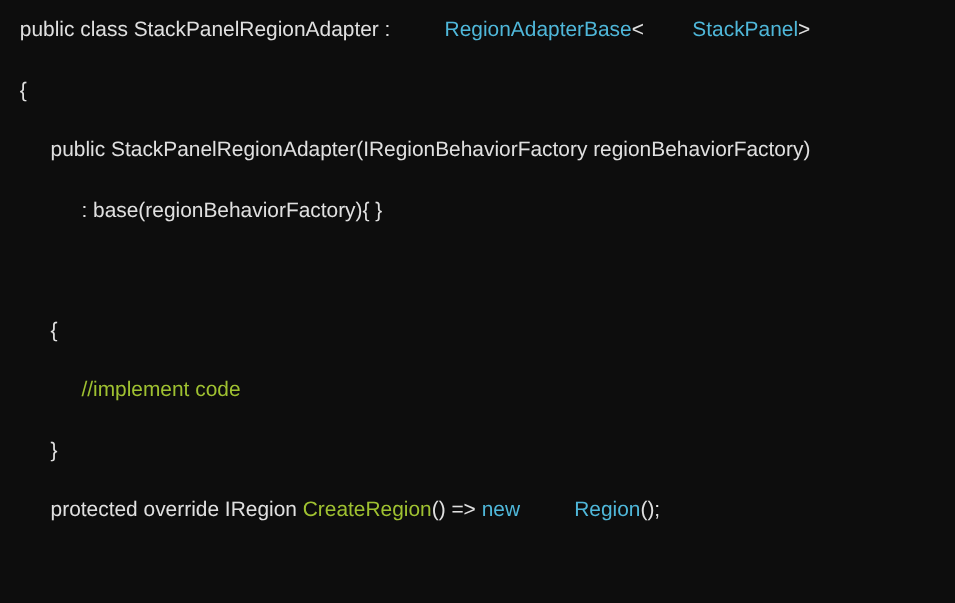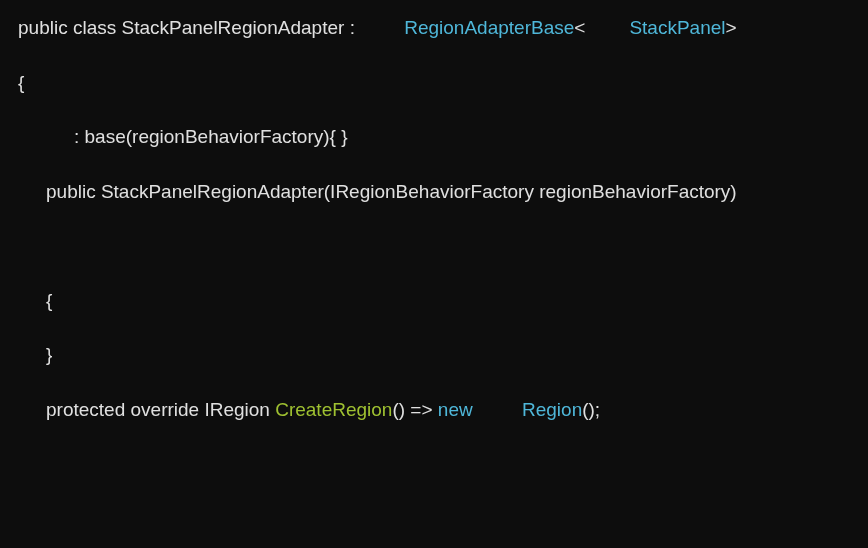--- a/index.html
+++ b/index.html
@@ -35,27 +35,28 @@
   </style>
 </head>
 <body>
 
 <div>
 
   <div class="code-line"><span class="tok-default">public class StackPanelRegionAdapter : </span><span class="tok-type">RegionAdapterBase</span><span class="tok-default">&lt;</span><span class="tok-type">StackPanel</span><span class="tok-default">&gt;</span></div>
 
   <div class="code-line"><span class="tok-default">{</span></div>
 
+  <div class="code-line indent-1"><span class="tok-default">public StackPanelRegionAdapter(IRegionBehaviorFactory regionBehaviorFactory)</span></div>
+
   <div class="code-line indent-2"><span class="tok-default">: base(regionBehaviorFactory){ }</span></div>
-
-  <div class="code-line indent-1"><span class="tok-default">public StackPanelRegionAdapter(IRegionBehaviorFactory regionBehaviorFactory)</span></div>
 
   <div class="code-line">&nbsp;</div>
 
 
   <div class="code-line indent-1"><span class="tok-default">{</span></div>
 
+  <div class="code-line indent-2"><span class="tok-comment">//implement code</span></div>
 
   <div class="code-line indent-1"><span class="tok-default">}</span></div>
 
   <div class="code-line indent-1"><span class="tok-default">protected override IRegion </span><span class="tok-method">CreateRegion</span><span class="tok-default">() =&gt; </span><span class="tok-keyword-new">new</span><span class="tok-default"> </span><span class="tok-type">Region</span><span class="tok-default">();</span></div>
 
 </div>
 
 </body></html>

